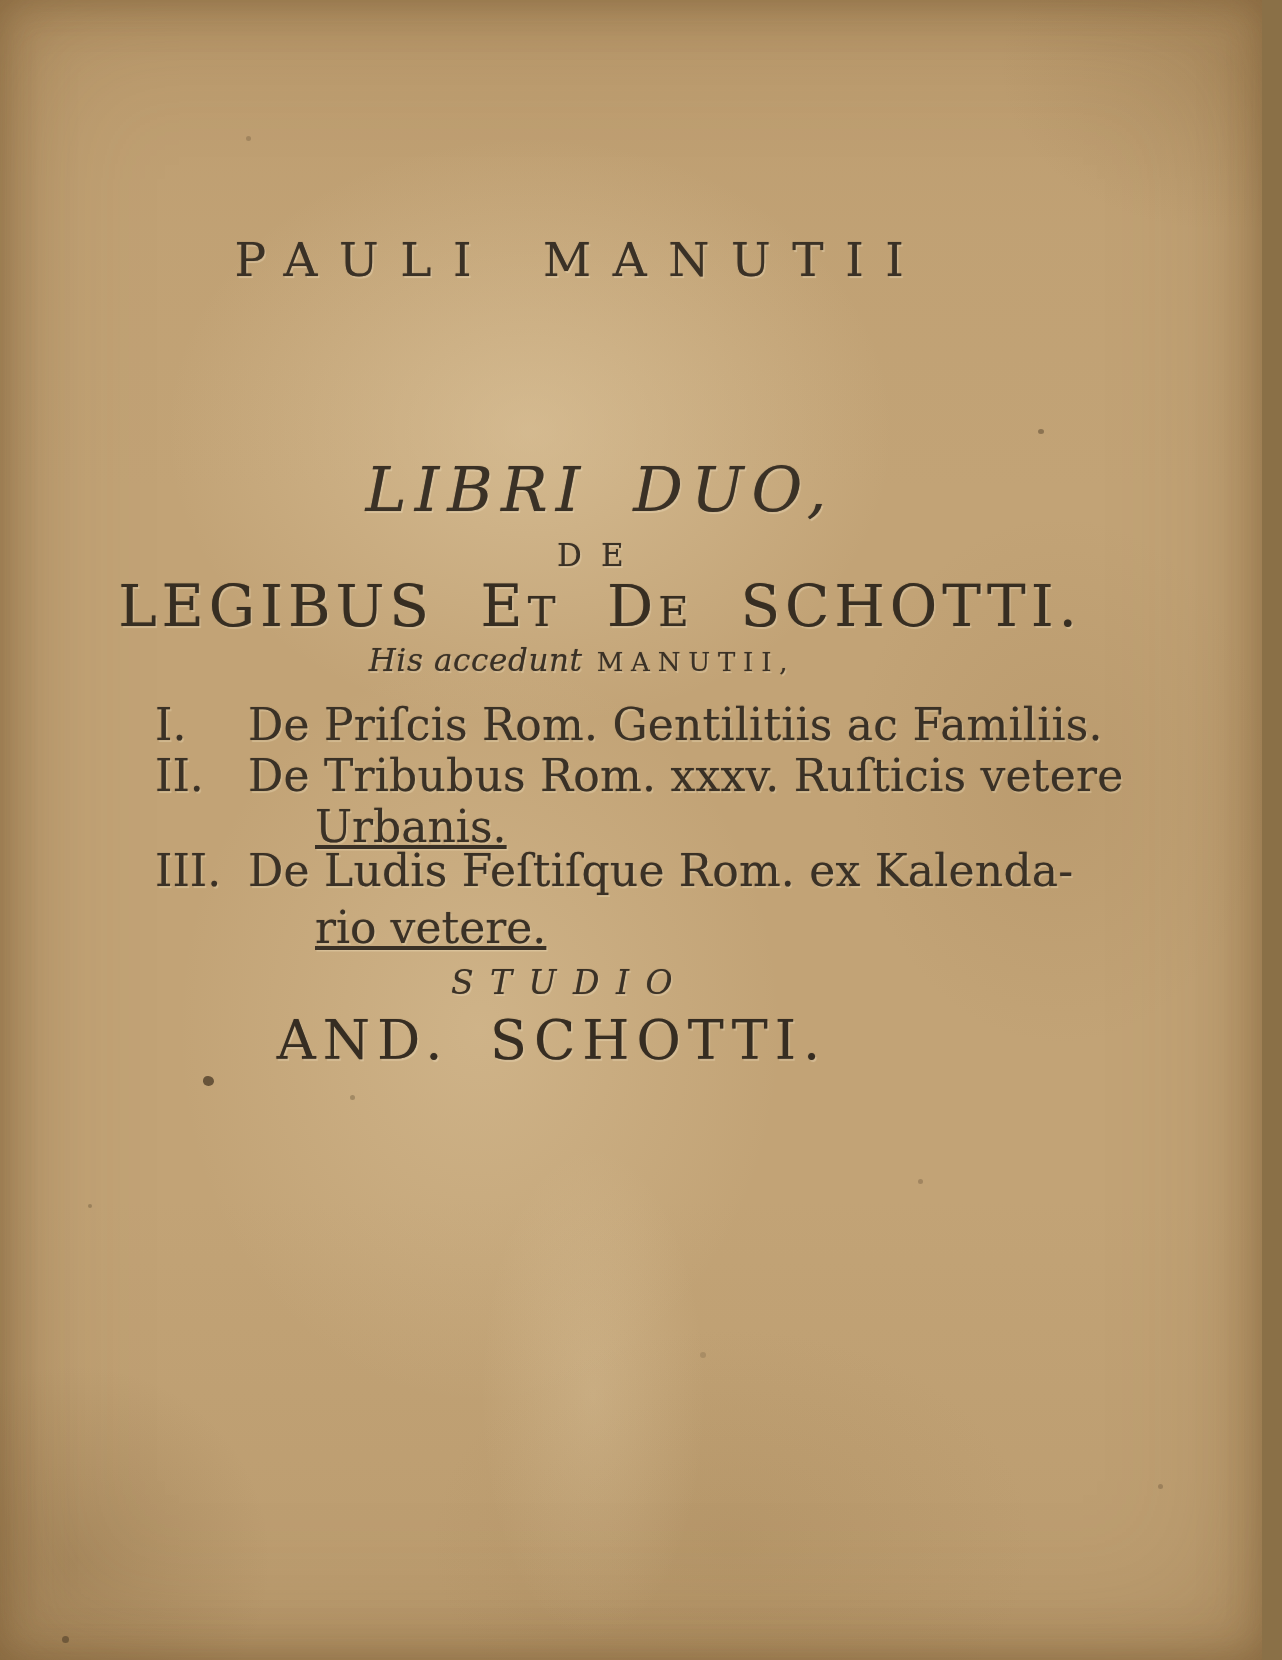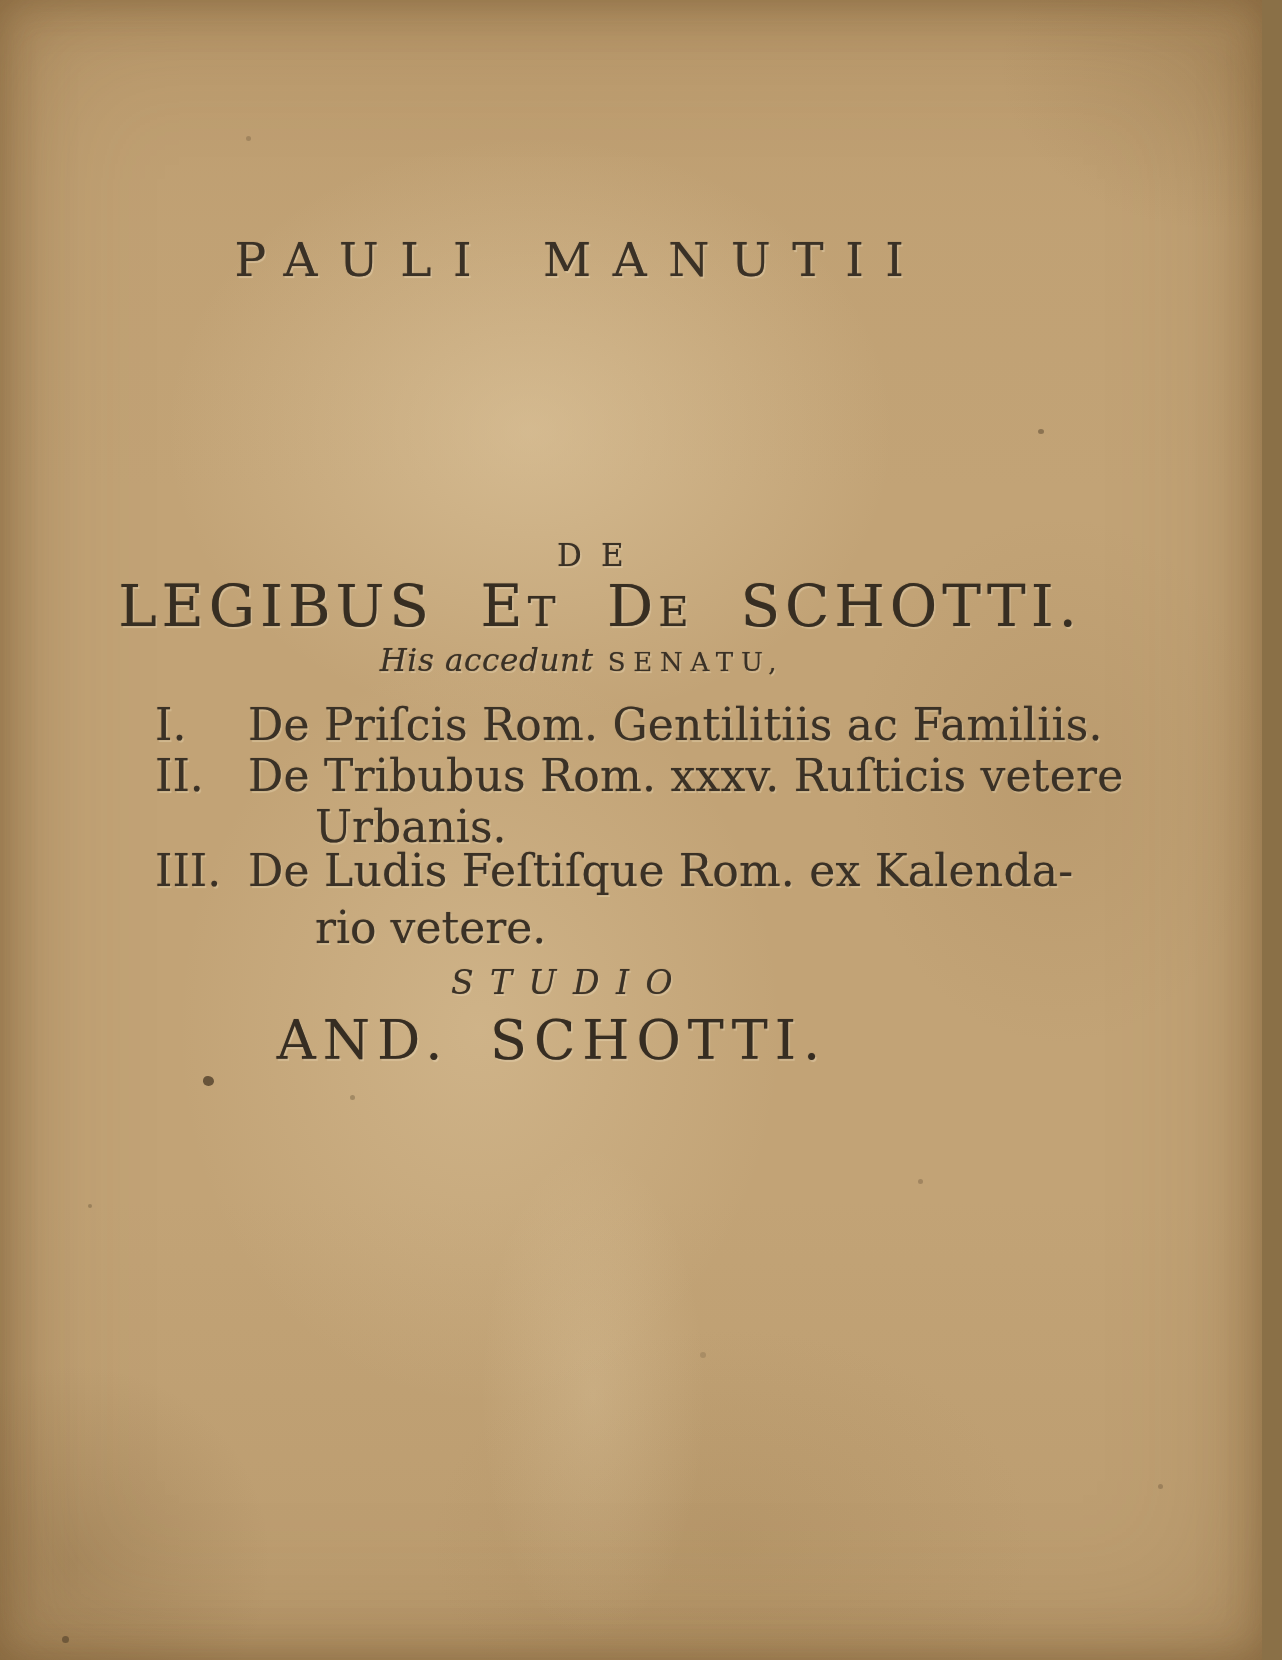--- a/index.html
+++ b/index.html
@@ -37,21 +37,21 @@
   .l-de     {top:540px;font-size:31px;letter-spacing:0.62em;}
   .l-subject{top:577px;font-size:58px;letter-spacing:0.085em;word-spacing:0.40em;color:#372e22;}
   .smallcap-word{display:inline-block;font-size:0.72em;letter-spacing:0.12em;}
   .smallcap-word::first-letter{font-size:1.38em;}
   .l-accedunt{top:645px;font-size:31px;font-style:italic;letter-spacing:0.02em;transform:translateX(-18px);}
   .accedunt-caps{font-style:normal;font-size:26px;letter-spacing:0.30em;margin-left:14px;}
   .list-row{position:absolute;line-height:1;white-space:nowrap;font-size:44px;color:#3a3126;
     text-shadow:0 0 1px rgba(56,42,28,0.5), 1.5px 1.5px 1px rgba(244,228,196,0.35);}
   .list-num{position:absolute;left:155px;top:0;}
   .list-text{position:absolute;left:248px;top:0;letter-spacing:0.005em;}
-  .list-cont{position:absolute;left:315px;top:0;}
+  .list-cont{position:absolute;left:315px;top:0;text-decoration:underline;}
   .r1 {top:703px;} .r2 {top:754px;} .r2b{top:805px;} .r3 {top:849px;} .r3b{top:906px;}
   .l-studio {top:966px;font-size:33px;font-style:italic;letter-spacing:0.50em;transform:translateX(-30px);}
   .l-editor {top:1014px;font-size:54px;letter-spacing:0.13em;word-spacing:0.30em;transform:translateX(-48px);color:#362d22;}
   .speck{position:absolute;border-radius:50%;background:#4a3a26;}
   .sp1{left:203px;top:1076px;width:11px;height:10px;opacity:.75;border-radius:45% 55% 50% 50%;}
   .sp2{left:350px;top:1095px;width:5px;height:5px;opacity:.30;}
   .sp3{left:1038px;top:429px;width:6px;height:5px;opacity:.45;}
   .sp4{left:62px;top:1636px;width:7px;height:7px;opacity:.55;}
   .sp5{left:246px;top:136px;width:5px;height:5px;opacity:.25;}
   .sp6{left:1158px;top:1484px;width:5px;height:5px;opacity:.28;}
@@ -61,26 +61,27 @@
 </style>
 </head>
 <body>
 
 <div id="page">
 
   <div class="line l-author">PAULI MANUTII</div>
 
 
 
+  <div class="line l-title3">LIBRI DUO,</div>
 
   <div class="line l-de">DE</div>
 
   <div class="line l-subject"><span>LEGIBUS</span> <span class="smallcap-word">ET</span> <span class="smallcap-word">DE</span> <span>SCHOTTI.</span></div>
 
-  <div class="line l-accedunt"><span>His accedunt</span><span class="accedunt-caps">SENATU,</span></div>
+  <div class="line l-accedunt"><span>His accedunt</span><span class="accedunt-caps">MANUTII,</span></div>
 
   <div class="list-row r1">
     <span class="list-num">I.</span>
     <span class="list-text">De Priſcis Rom. Gentilitiis ac Familiis.</span>
   </div>
 
   <div class="list-row r2">
     <span class="list-num">II.</span>
     <span class="list-text">De Tribubus Rom. xxxv. Ruſticis vetere</span>
   </div>

